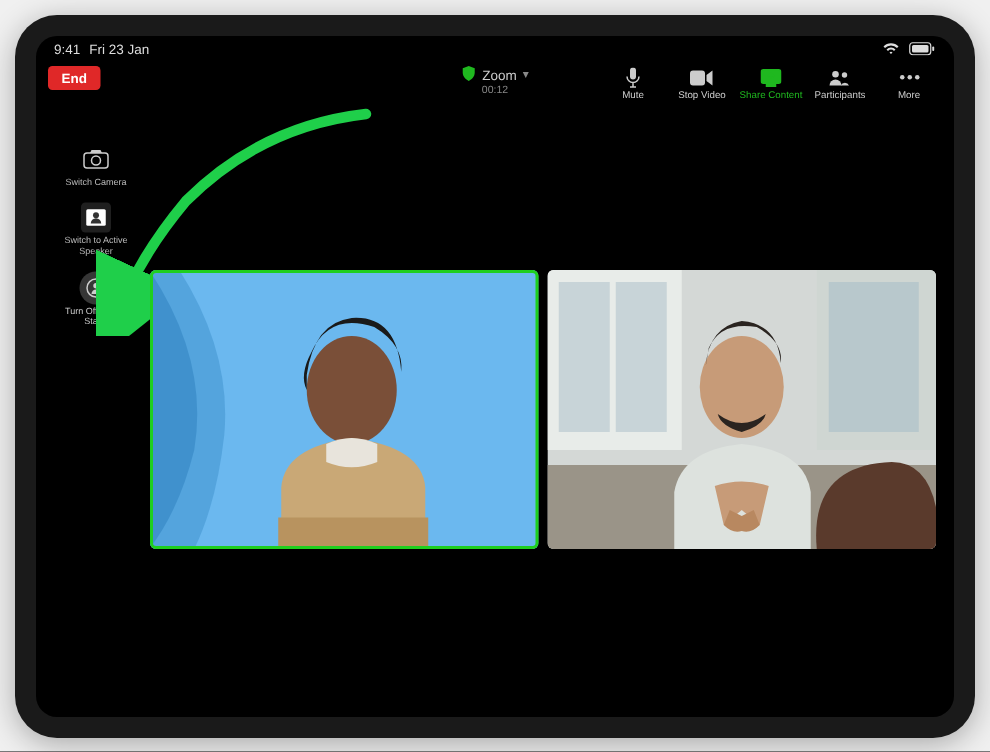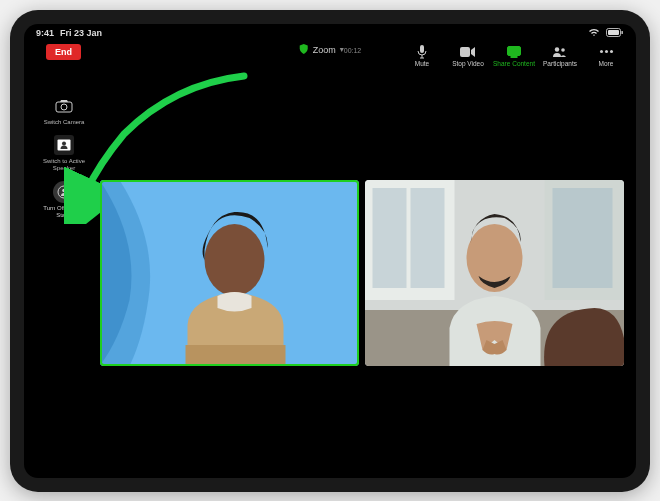--- a/index.html
+++ b/index.html
@@ -30,49 +30,50 @@
     color: #fff;
   }
 
   
   .status-bar {
     display: flex;
     align-items: center;
     justify-content: space-between;
     padding: 4px 12px 2px 12px;
     font-size: 9px;
-    font-weight: 700;
+    font-weight: 400;
     color: #ddd;
   }
   .status-left, .status-right { display: flex; align-items: center; gap: 6px; }
   .status-right svg { display: block; }
 
   
   .zoom-bar {
     display: flex;
     align-items: flex-start;
-    padding: 4px 8px 6px 22px;
+    padding: 4px 8px 6px 8px;
     position: relative;
     height: 38px;
   }
   .end-btn {
     background: #e02828;
     color: #fff;
     border: none;
     border-radius: 3px;
     font-size: 9px;
     font-weight: 600;
     padding: 3px 9px;
     cursor: pointer;
   }
   .zoom-center {
     position: absolute;
     left: 50%;
     transform: translateX(-50%);
     display: flex;
+    flex-direction: column;
     align-items: center;
     font-size: 9px;
   }
   .zoom-title-row { display: flex; align-items: center; gap: 4px; color: #ccc; }
   .zoom-title-row .shield { color: #1fb81f; }
   .zoom-title-row .chev { color: #888; font-size: 8px; }
   .zoom-timer { color: #888; font-size: 7px; margin-top: 1px; }
 
   .zoom-right {
     margin-left: auto;

